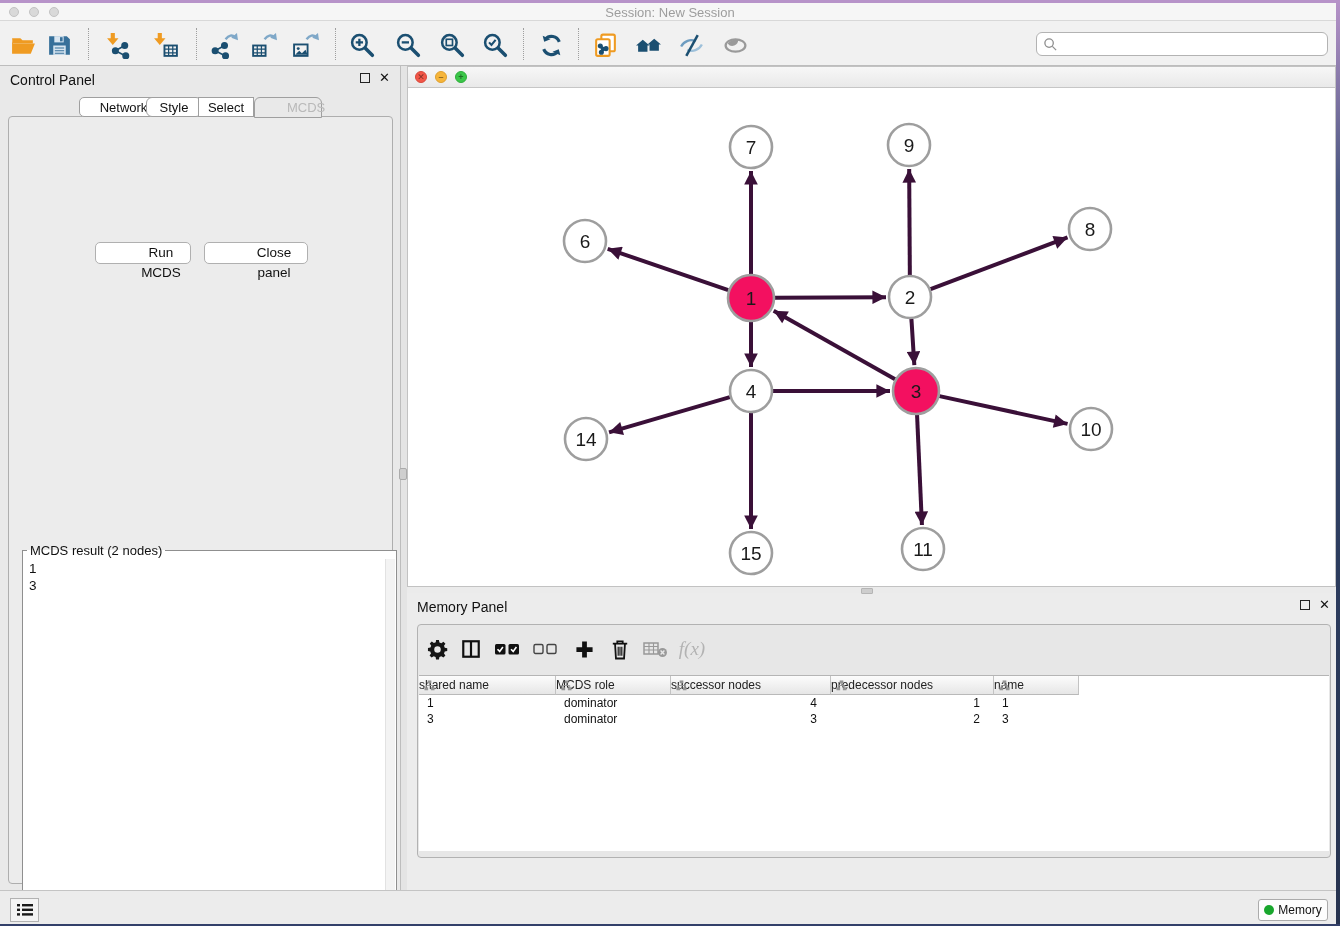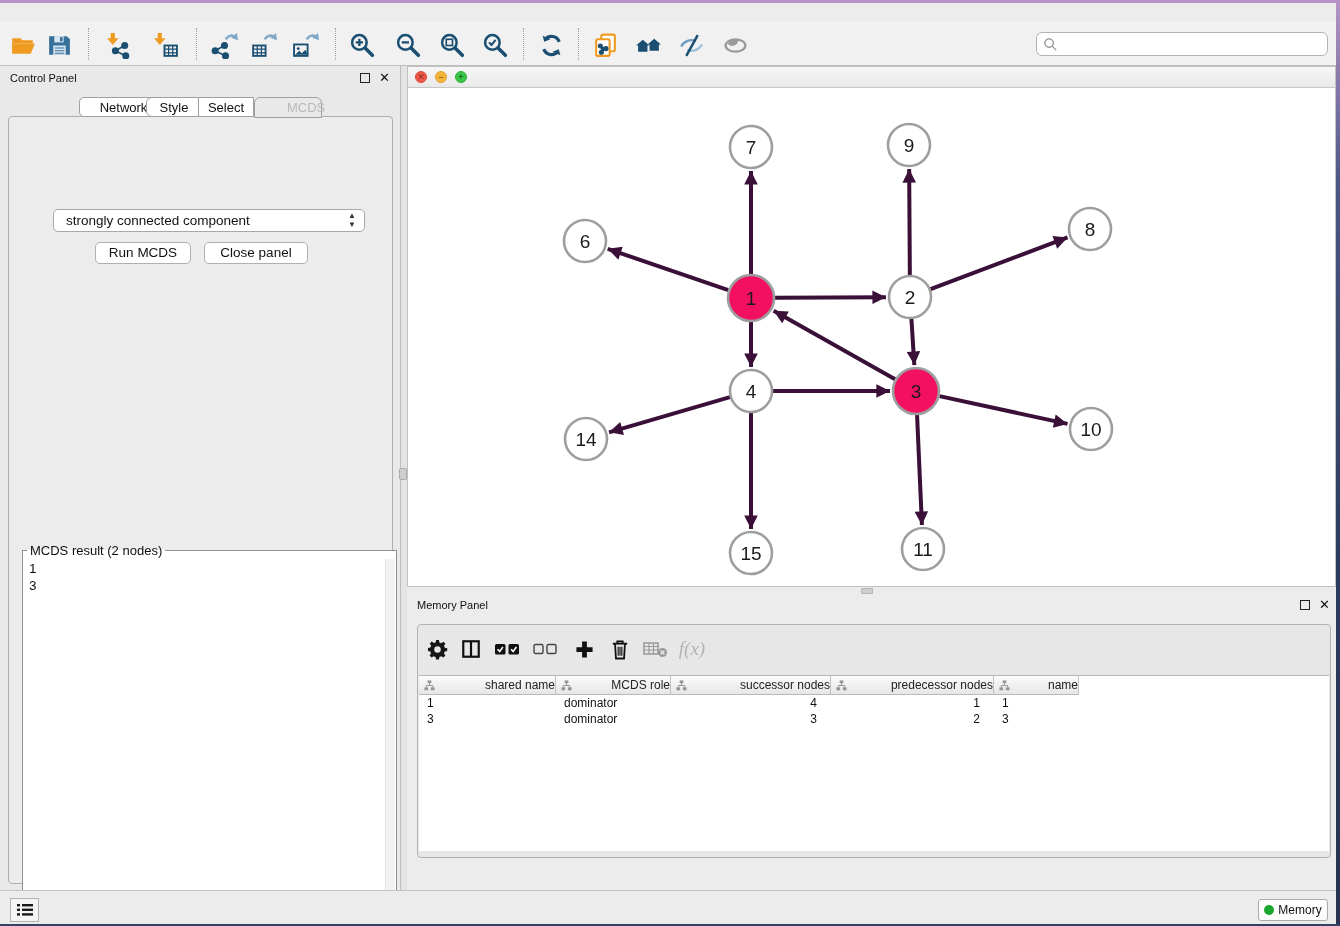--- a/index.html
+++ b/index.html
@@ -19,33 +19,33 @@
   
   #toolbar{position:absolute;left:0;top:21px;width:1340px;height:45px;background:#f1f1f1;border-bottom:1px solid #bdbdbd;box-sizing:border-box;}
   .tb-icon{position:absolute;top:9px;width:30px;height:30px;display:flex;align-items:center;justify-content:center;cursor:pointer;}
   .tb-icon svg{width:27px;height:27px;}
   .tb-div{position:absolute;top:7px;width:0;height:32px;border-left:1px dotted #9f9f9f;}
   #search-box{position:absolute;right:12px;top:11px;width:292px;height:24px;background:#fff;border:1px solid #b3b3b3;border-radius:6px;box-sizing:border-box;}
   #search-box svg{position:absolute;left:6px;top:4px;width:15px;height:15px;}
 
   
   #control-panel{position:absolute;left:0;top:66px;width:401px;height:824px;background:#e9e9e9;border-right:1px solid #bdbdbd;box-sizing:border-box;}
-  .panel-title{position:absolute;left:10px;top:6px;font-size:11px;color:#111;}
+  .panel-title{position:absolute;left:10px;top:6px;font-size:14px;color:#111;}
   .win-btns{position:absolute;right:10px;top:7px;display:flex;gap:9px;align-items:center;}
   .win-float{width:10px;height:10px;border:1.5px solid #222;box-sizing:border-box;cursor:pointer;}
   .win-close{font-size:13px;font-weight:700;color:#111;line-height:10px;cursor:pointer;}
   #cp-tabs{position:absolute;left:0;top:31px;width:100%;height:21px;z-index:3;}
   .tab{position:absolute;top:0;height:20px;line-height:20px;text-align:center;font-size:13px;
        background:#fff;border:1px solid #9f9f9f;box-sizing:border-box;cursor:pointer;}
   .tab.sel{background:#e9e9e9;color:#b9b9b9;border-radius:6px 6px 0 0;height:21px;padding-left:32px;}
   #cp-box{position:absolute;left:8px;top:50px;width:385px;height:768px;background:#ececec;border:1px solid #aeaeae;border-radius:4px;box-sizing:border-box;}
   #opt-label{position:absolute;left:0;width:100%;top:70px;text-align:center;font-size:13.5px;}
   #criterion{position:absolute;left:44px;top:92px;width:312px;height:23px;background:#fff;border:1px solid #a8a8a8;border-radius:5px;box-sizing:border-box;font-size:13.5px;line-height:21px;padding-left:12px;cursor:pointer;}
   #criterion .chev{position:absolute;right:8px;top:1px;font-size:8px;line-height:9px;color:#333;text-align:center;}
-  .cp-btn{position:absolute;top:125px;height:22px;background:#fff;border:1px solid #b0b0b0;border-radius:5px;box-sizing:border-box;font-size:13.5px;text-align:center;line-height:20px;cursor:pointer;}
+  .cp-btn{position:absolute;top:125px;height:22px;background:#fff;border:1px solid #b0b0b0;border-radius:5px;box-sizing:border-box;font-size:13.5px;text-align:center;line-height:20px;cursor:pointer;padding-left:36px;}
   #mcds-fieldset{position:absolute;left:13px;top:426px;width:373px;height:386px;border:1px solid #8f8f8f;margin:0;padding:0;background:#fff;}
   #mcds-fieldset legend{font-size:13px;margin-left:4px;padding:0 3px;background:transparent;}
   #mcds-lines{position:absolute;left:0;top:0;right:10px;bottom:0;padding:2px 6px;font-size:13.5px;line-height:17px;}
   #mcds-scroll{position:absolute;right:1px;top:1px;width:9px;bottom:1px;background:#f3f3f3;border-left:1px solid #e2e2e2;}
 
   
   #v-divider{position:absolute;left:401px;top:66px;width:6px;height:824px;background:#e4e4e4;}
   #v-handle{position:absolute;left:399px;top:468px;width:8px;height:12px;background:#cfcfcf;border:1px solid #ababab;border-radius:2px;box-sizing:border-box;z-index:5;}
   #h-divider{position:absolute;left:407px;top:587px;width:933px;height:6px;background:#ebebeb;}
   #h-handle{position:absolute;left:861px;top:588px;width:12px;height:6px;background:#cdcdcd;border:1px solid #b5b5b5;border-radius:1px;box-sizing:border-box;z-index:5;}
@@ -56,41 +56,47 @@
   .mac-dot{position:absolute;top:4px;width:12px;height:12px;border-radius:50%;box-sizing:border-box;font-size:9px;line-height:11px;text-align:center;color:rgba(0,0,0,.45);font-weight:700;cursor:pointer;}
   #net-title{position:absolute;left:0;right:0;top:3px;text-align:center;font-size:13px;color:#111;}
   #graph-canvas{position:absolute;left:0;top:21px;width:927px;height:498px;}
 
   
   #table-panel{position:absolute;left:407px;top:593px;width:933px;height:297px;background:#ececec;}
   #tp-container{position:absolute;left:10px;top:31px;width:914px;height:234px;background:#e7e7e7;border:1px solid #b2b2b2;border-radius:4px;box-sizing:border-box;}
   .tt-icon{position:absolute;top:12px;height:24px;display:flex;align-items:center;justify-content:center;cursor:pointer;}
   #node-table{position:absolute;left:1px;top:50px;right:1px;height:175px;background:#fff;border-top:1px solid #b5b5b5;overflow:hidden;}
   #nt-header{position:absolute;left:0;top:0;height:19px;}
-  .nt-h-cell{position:absolute;top:0;height:19px;background:linear-gradient(#fcfcfc,#e6e6e6);border-right:1px solid #c3c3c3;border-bottom:1px solid #b9b9b9;box-sizing:border-box;font-size:12px;text-align:right;line-height:18px;color:#222;}
+  .nt-h-cell{position:absolute;top:0;height:19px;background:linear-gradient(#fcfcfc,#e6e6e6);border-right:1px solid #c3c3c3;border-bottom:1px solid #b9b9b9;box-sizing:border-box;font-size:12px;text-align:left;line-height:18px;color:#222;}
   .nt-h-cell svg{position:absolute;left:5px;top:4px;width:11px;height:11px;}
   .nt-row{position:absolute;left:0;height:16px;font-size:12px;line-height:16px;}
   .nt-cell{position:absolute;top:0;height:16px;box-sizing:border-box;white-space:nowrap;overflow:hidden;}
   #tp-tabs{position:absolute;left:0;top:274px;width:100%;height:19px;}
 
   
   #statusbar{position:absolute;left:0;top:890px;width:1340px;height:36px;background:#ececec;border-top:1px solid #c4c4c4;box-sizing:border-box;}
   #list-btn{position:absolute;left:10px;top:7px;width:29px;height:24px;background:#f4f4f4;border:1px solid #b2b2b2;box-sizing:border-box;display:flex;align-items:center;justify-content:center;cursor:pointer;}
   #memory-btn{position:absolute;right:12px;top:8px;width:70px;height:22px;background:#fdfdfd;border:1px solid #ababab;border-radius:3px;box-sizing:border-box;font-size:12px;line-height:20px;text-align:center;cursor:pointer;}
   #memory-btn .dot{display:inline-block;width:10px;height:10px;border-radius:50%;background:#18a62c;margin-right:4px;vertical-align:-1px;}
   .fx{font-family:"Liberation Serif","DejaVu Serif",serif;font-style:italic;font-size:19px;color:#b3b3b3;}
 </style>
 </head>
 <body>
 
 <div id="app">
   <div id="edge-top"></div>
   <div id="edge-right"></div>
   <div id="edge-bottom"></div>
 
+  <div id="titlebar">
+    <div class="tl-dot" style="left:9px"></div>
+    <div class="tl-dot" style="left:29px"></div>
+    <div class="tl-dot" style="left:49px"></div>
+    <div class="t-title">Session: New Session</div>
+  </div>
 
   <div id="toolbar">
     <div id="toolbar-icons">
         <div class="tb-icon" style="left: 8px;">
           <svg viewBox="0 0 26 26">
             <path d="M2 6h8l2 2h10v3H3z" fill="#ef9b22"></path>
             <path d="M2 21V6l1 5h21l-4 10z" fill="#ef9b22"></path>
           </svg>
         </div>
         <div class="tb-icon" style="left: 44px;">
@@ -244,24 +250,20 @@
       <div class="win-float"></div>
       <div class="win-close">✕</div>
     </div>
     <div id="cp-tabs">
         <div class="tab" style="left: 79px; width: 89px; border-radius: 5px 0px 0px 5px;">Network</div>
         <div class="tab" style="left: 146px; width: 56px; border-radius: 6px;">Style</div>
         <div class="tab" style="left: 198px; width: 56px;">Select</div>
         <div class="tab sel" style="left: 254px; width: 68px;">MCDS</div>
       </div>
     <div id="cp-box">
-      <div id="criterion">
-        <span>strongly connected component</span>
-        <span class="chev">▲<br>▼</span>
-      </div>
       <div class="cp-btn" style="left:86px;width:96px">Run MCDS</div>
       <div class="cp-btn" style="left:195px;width:104px">Close panel</div>
       <fieldset id="mcds-fieldset">
         <legend>MCDS result (2 nodes)</legend>
         <div style="position:relative;width:100%;height:100%;">
           <div id="mcds-lines">
               <div>1</div>
               <div>3</div>
             </div>
           <div id="mcds-scroll"></div>

